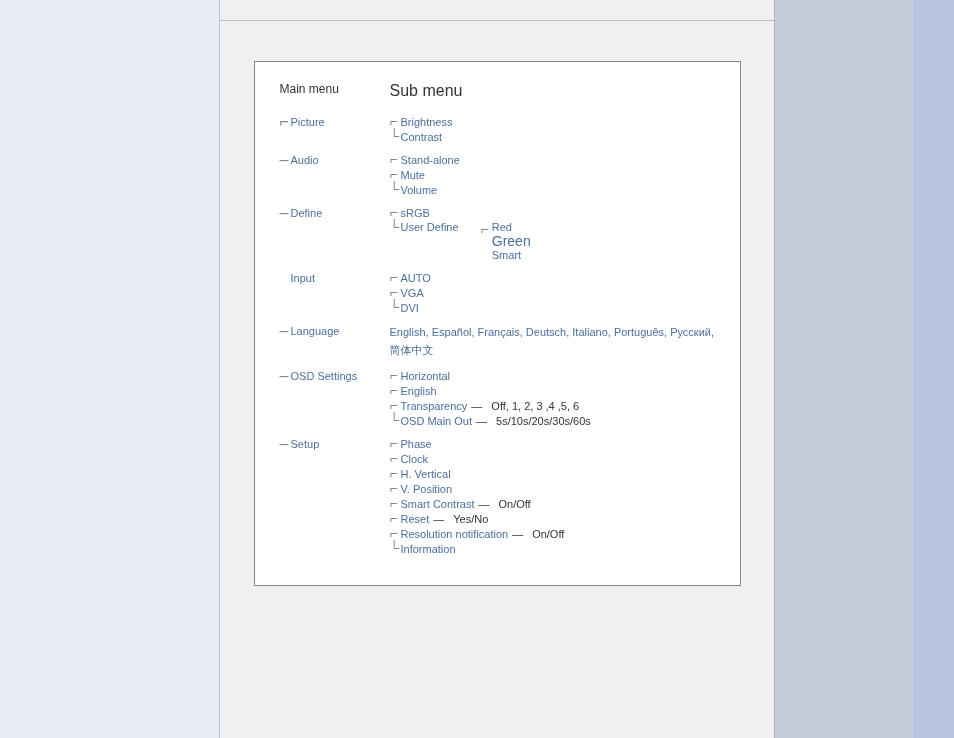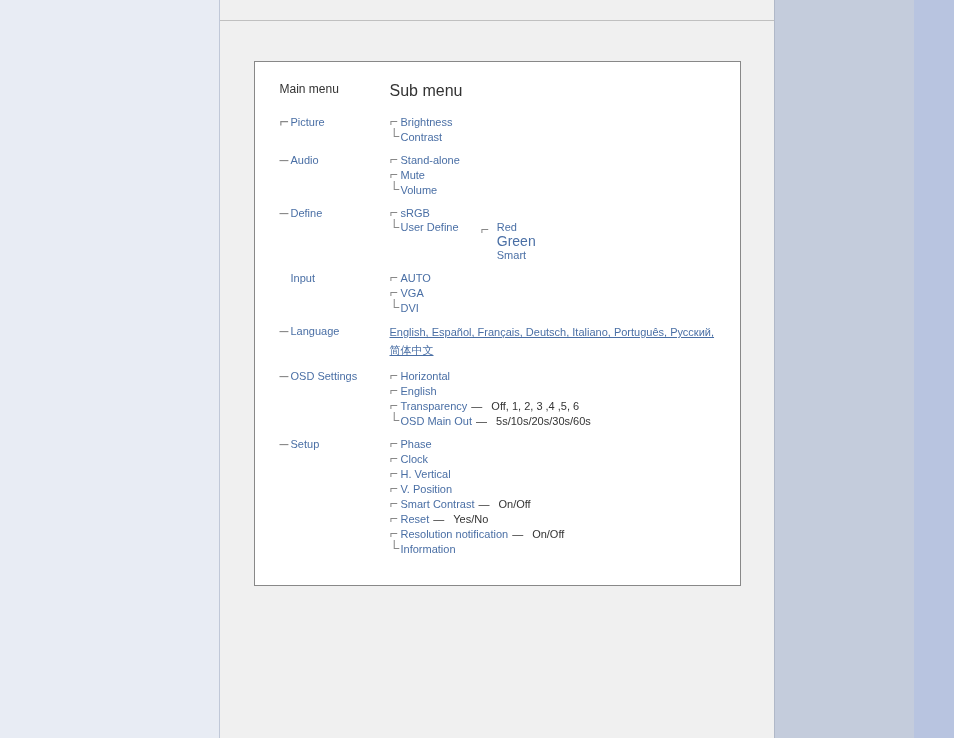--- a/index.html
+++ b/index.html
@@ -136,28 +136,26 @@
 
     .sub-label-option {
       color: #333;
       font-size: 11px;
       margin-left: 5px;
     }
 
     .user-define-sub {
       display: flex;
       flex-direction: column;
-      margin-left: 5px;
     }
 
     .language-text {
       font-size: 11px;
       color: #4a6fa5;
       line-height: 1.6;
-      text-decoration: underline;
     }
 
     .dash {
       color: #333;
       margin: 0 4px;
     }
   </style>
 </head>
 <body>
 

